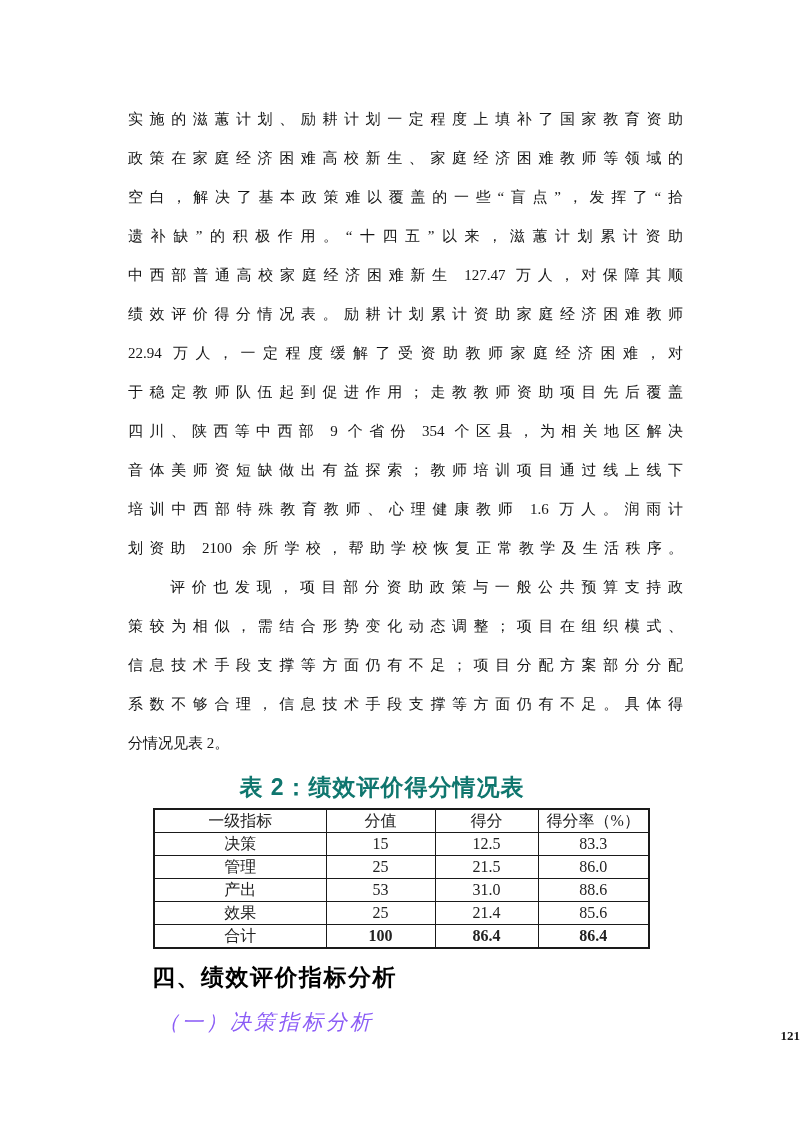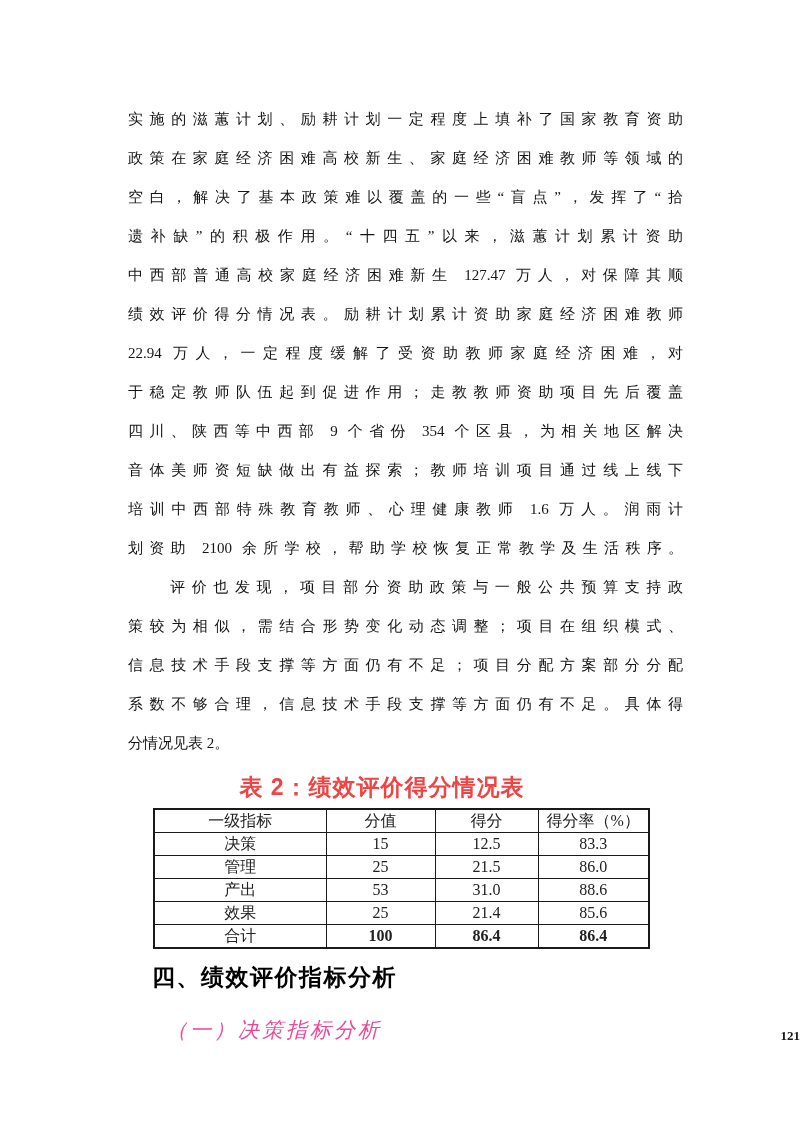--- a/index.html
+++ b/index.html
@@ -45,21 +45,21 @@
   .table-title {
     position: absolute;
     left: 0;
     top: 772px;
     width: 764px;
     text-align: center;
     font-family: "Liberation Sans", sans-serif;
     font-weight: bold;
     font-size: 23px;
     letter-spacing: 1px;
-    color: #ef4444;
+    color: #0f766e;
   }
   
   .score-table {
     position: absolute;
     left: 153px;
     top: 808px;
     width: 495px;
     border-collapse: collapse;
     table-layout: fixed;
     border: 2px solid #1a1a1a;
@@ -87,27 +87,27 @@
     font-family: "Liberation Sans", sans-serif;
     font-weight: bold;
     font-size: 23px;
     letter-spacing: 1.5px;
     color: #000000;
   }
   .subsection-heading {
     position: absolute;
     left: 150px;
     top: 1000px;
-    margin: 16px;
+    margin: 8px;
     font-family: "Liberation Serif", serif;
     font-weight: normal;
     font-style: italic;
     font-size: 21px;
     letter-spacing: 3px;
-    color: #ec4899;
+    color: #8b5cf6;
   }
   .page-number {
     position: absolute;
     left: 0;
     top: 1028px;
     width: 800px;
     text-align: right;
     font-size: 13px;
     font-weight: bold;
     color: #1a1a1a;

